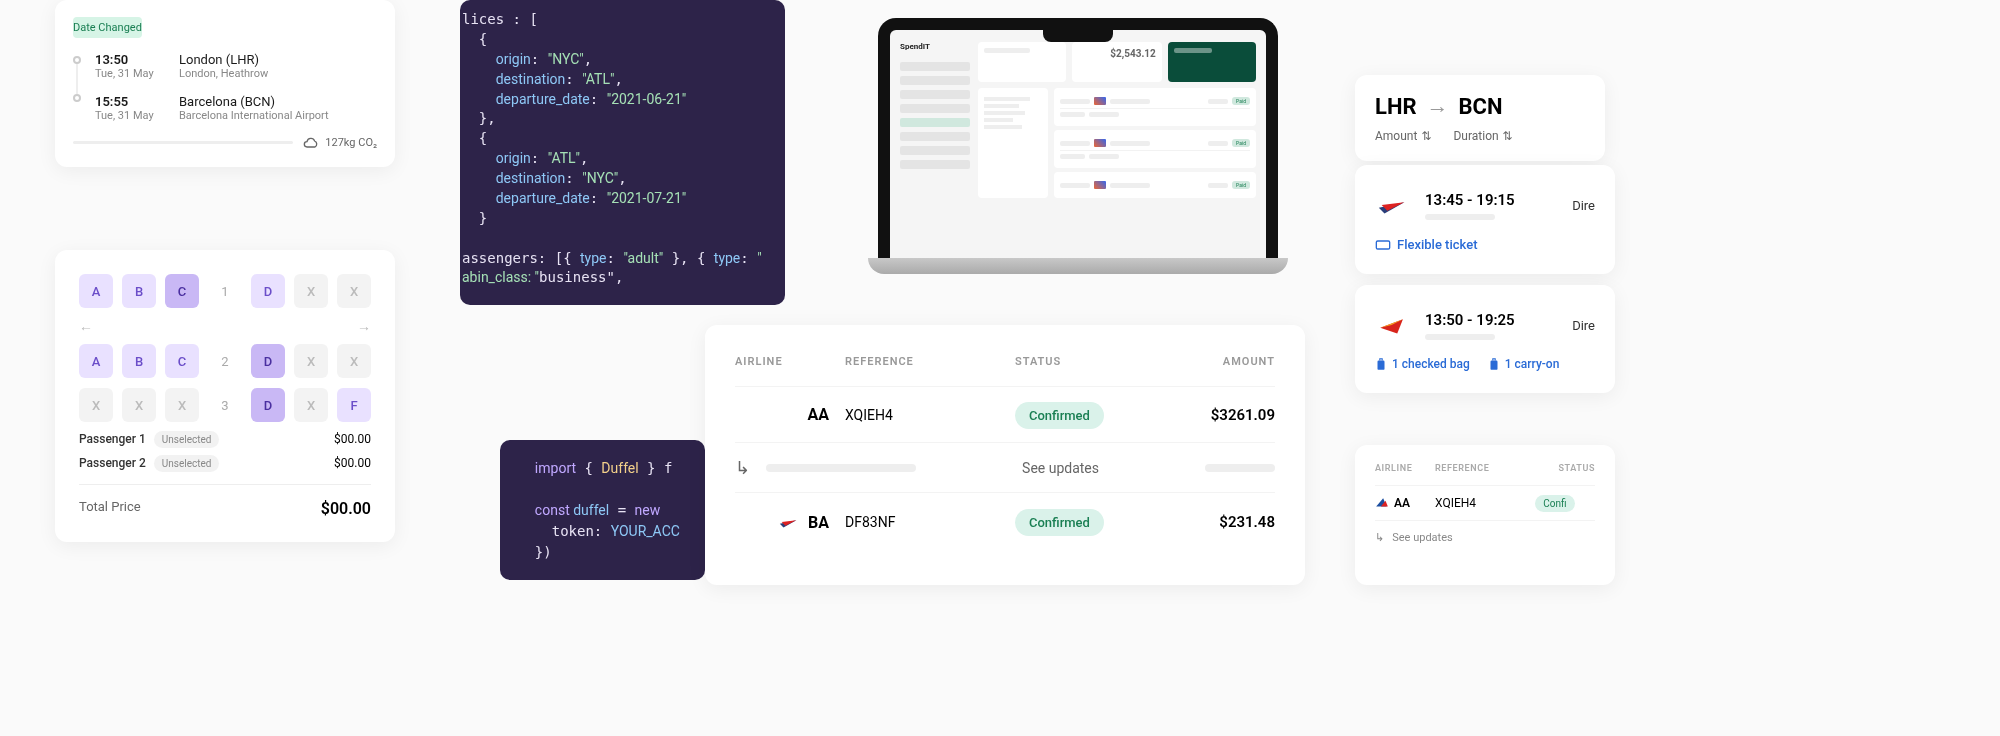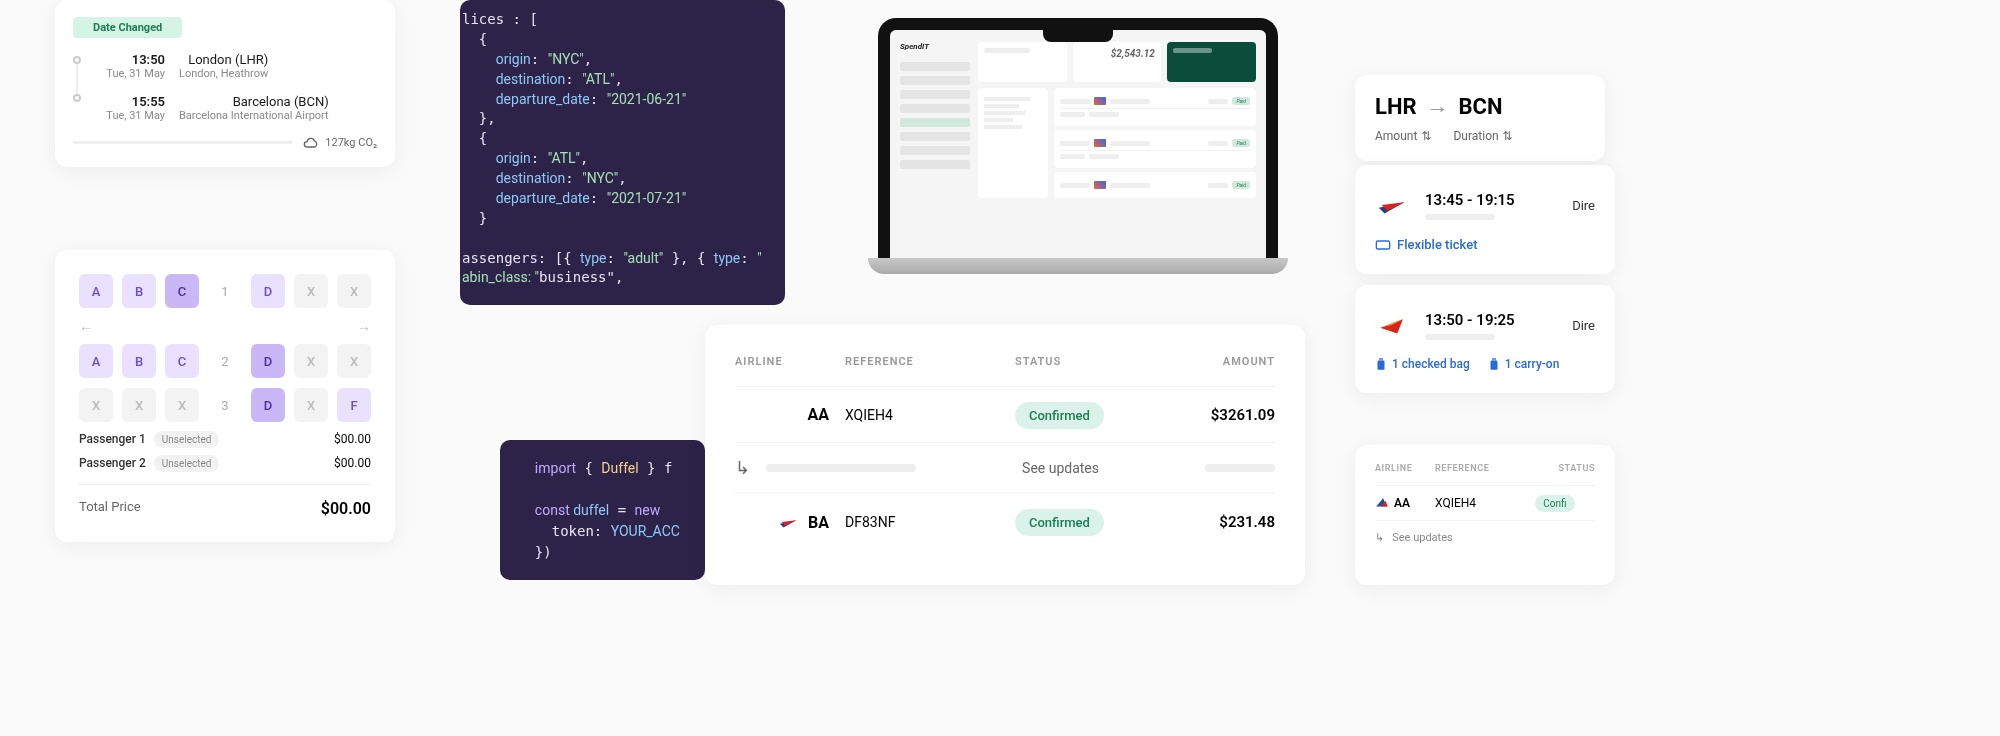--- a/index.html
+++ b/index.html
@@ -1,22 +1,22 @@
 <!DOCTYPE html>
 <html><head>
 <meta charset="utf-8">
 <style>
   * { box-sizing: border-box; margin: 0; padding: 0; font-family: -apple-system, BlinkMacSystemFont, "Segoe UI", Roboto, sans-serif; }
   body { background: #fafafa; width: 2000px; height: 736px; position: relative; overflow: hidden; }
   .card { background: #fff; border-radius: 12px; box-shadow: 0 4px 20px rgba(0,0,0,0.06); }
 
   
   .c1 { position: absolute; left: 55px; top: 0; width: 340px; padding: 16px 18px 18px; }
-  .badge-date { display: inline-block; background: #d6f4e6; color: #1a7f53; font-size: 11px; padding: 4px 20px; border-radius: 4px; font-weight: 700; }
-  .leg { display: flex; gap: 14px; margin-top: 14px; text-align: right; }
+  .badge-date { display: inline-block; background: #d6f4e6; color: #1a7f53; font-size: 11px; padding: 4px 0; border-radius: 4px; font-weight: 400; }
+  .leg { display: flex; gap: 14px; margin-top: 14px; }
   .tl { display: flex; flex-direction: column; align-items: center; padding-top: 4px; }
   .dot { width: 8px; height: 8px; border: 2px solid #ccc; border-radius: 50%; background: #fff; }
   .line { width: 2px; height: 30px; background: #eee; }
   .leg-time { width: 70px; }
   .leg-time .t { font-size: 13px; font-weight: 600; color: #1a1a1a; }
   .leg-time .d { font-size: 11px; color: #888; }
   .leg-place .p { font-size: 13px; font-weight: 400; color: #1a1a1a; }
   .leg-place .a { font-size: 11px; color: #888; }
   .co2row { display: flex; align-items: center; justify-content: flex-end; gap: 6px; margin-top: 14px; font-size: 11px; color: #666; }
   .co2row::before { content:""; flex:1; height:3px; background:#eee; border-radius:2px; margin-right:4px;}
@@ -38,21 +38,21 @@
   .total-row { display:flex; justify-content:space-between; font-size:13px; }
   .total-row .lbl{color:#666;}
   .total-row .val{font-weight:600; font-size:16px;}
 
   
   .code1 { position:absolute; left:460px; top:0; width:325px; height:305px; background:#2d2349; border-radius:10px; padding:10px 2px; color:#e8e3f4; font-family: ui-monospace, Menlo, monospace; font-size:14px; line-height:1.42; overflow:hidden; white-space:pre; }
   .code2 { position:absolute; left:500px; top:440px; width:205px; height:140px; background:#2d2349; border-radius:10px; padding:18px 2px 18px 18px; color:#e8e3f4; font-family: ui-monospace, Menlo, monospace; font-size:14px; line-height:1.5; overflow:hidden; white-space:pre;}
   .kw{color:#c0a8ff;} .str{color:#a5e0b5;} .id{color:#8ec8f6;} .fn{color:#f3d08a;}
 
   
-  .laptop { position:absolute; left:878px; top:18px; width:400px;font-style:italic; }
+  .laptop { position:absolute; left:878px; top:18px; width:400px; }
   .screen { background:#f5f5f5; border:12px solid #111; border-bottom:none; border-radius:18px 18px 0 0; height:240px; position:relative; overflow:hidden;}
   .notch { position:absolute; top:0; left:50%; transform:translateX(-50%); width:70px; height:12px; background:#111; border-radius:0 0 8px 8px;}
   .base { height:16px; background:linear-gradient(#c8c8c8,#aaa); border-radius:0 0 20px 20px; margin:0 -10px;}
   .app { padding:12px 10px; font-size:7px; color:#666; display:flex; gap:8px;}
   .sidebar { width:70px; display:flex; flex-direction:column; gap:5px;}
   .sb-item{ height:9px; background:#e4e4e4; border-radius:2px;}
   .sb-item.active{background:#d0e8de;}
   .main { flex:1; }
   .top-cards{display:flex; gap:6px; margin-bottom:6px;}
   .tcard{flex:1; background:#fff; border-radius:4px; padding:6px; height:40px;}

